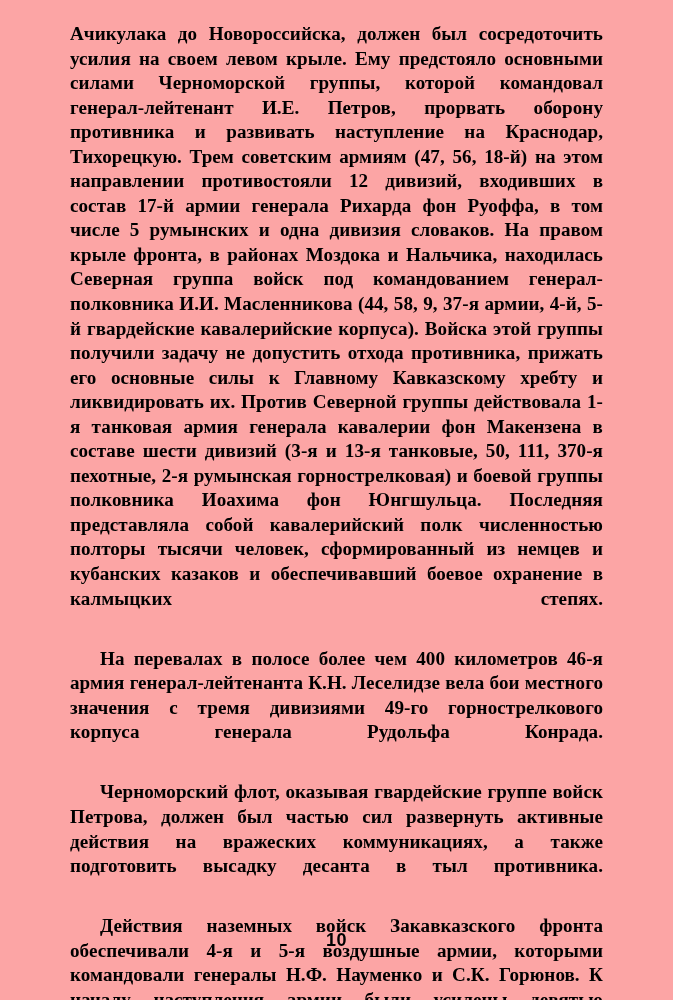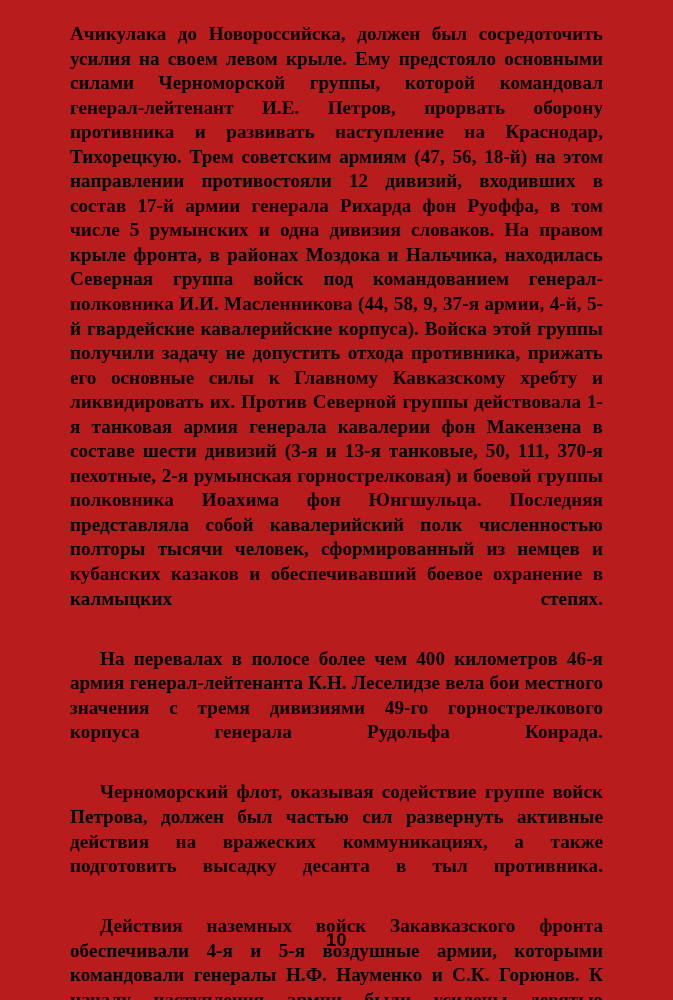--- a/index.html
+++ b/index.html
@@ -13,21 +13,21 @@
     font-family: "Liberation Serif", "DejaVu Serif", serif;
     color: #000000;
     -webkit-font-smoothing: none;
   }
 
   .page {
     position: relative;
     width: 673px;
     height: 1000px;
     margin: 0 auto;
-    background: #b91c1c;
+    background: #fca5a5;
     overflow: hidden;
     box-sizing: border-box;
   }
 
   .text-column {
     position: absolute;
     left: 70px;
     top: 22px;
     width: 533px;
   }
@@ -80,21 +80,21 @@
 <body>
 
 <div class="page">
 
   <div class="text-column">
 
     <p class="para continuation">Ачикулака до Новороссийска, должен был сосредоточить усилия на своем левом крыле. Ему предстояло основными силами Черноморской группы, которой командовал генерал-лейтенант И.Е. Петров, прорвать оборону противника и развивать наступление на Краснодар, Тихорецкую. Трем советским армиям (47, 56, 18-й) на этом направлении противостояли 12 дивизий, входивших в состав 17-й армии генерала Рихарда фон Руоффа, в том числе 5 румынских и одна дивизия словаков. На правом крыле фронта, в районах Моздока и Нальчика, находилась Северная группа войск под командованием генерал-полковника И.И. Масленникова (44, 58, 9, 37-я армии, 4-й, 5-й гвардейские кавалерийские корпуса). Войска этой группы получили задачу не допустить отхода противника, прижать его основные силы к Главному Кавказскому хребту и ликвидировать их. Против Северной группы действовала 1-я танковая армия генерала кавалерии фон Макензена в составе шести дивизий (3-я и 13-я танковые, 50, 111, 370-я пехотные, 2-я румынская горнострелковая) и боевой группы полковника Иоахима фон Юнгшульца. Последняя представляла собой кавалерийский полк численностью полторы тысячи человек, сформированный из немцев и кубанских казаков и обеспечивавший боевое охранение в калмыцких степях.</p>
 
     <p class="para indented">На перевалах в полосе более чем 400 километров 46-я армия генерал-лейтенанта К.Н. Леселидзе вела бои местного значения с тремя дивизиями 49-го горнострелкового корпуса генерала Рудольфа Конрада.</p>
 
-    <p class="para indented">Черноморский флот, оказывая содействие группе войск Петрова, должен был частью сил развернуть активные действия на вражеских коммуникациях, а также подготовить высадку десанта в тыл противника.</p>
+    <p class="para indented">Черноморский флот, оказывая гвардейские группе войск Петрова, должен был частью сил развернуть активные действия на вражеских коммуникациях, а также подготовить высадку десанта в тыл противника.</p>
 
     <p class="para indented">Действия наземных войск Закавказского фронта обеспечивали 4-я и 5-я воздушные армии, которыми командовали генералы Н.Ф. Науменко и С.К. Горюнов. К началу наступления армии были усилены девятью авиаполками, имевшими на вооружении около 200 самолетов. Общее руководство ВВС фронта осуществлял генерал-майор К.А. Вершинин.</p>
 
   </div>
 
   <div class="page-number">10</div>
 
 </div>
 
 </body></html>

